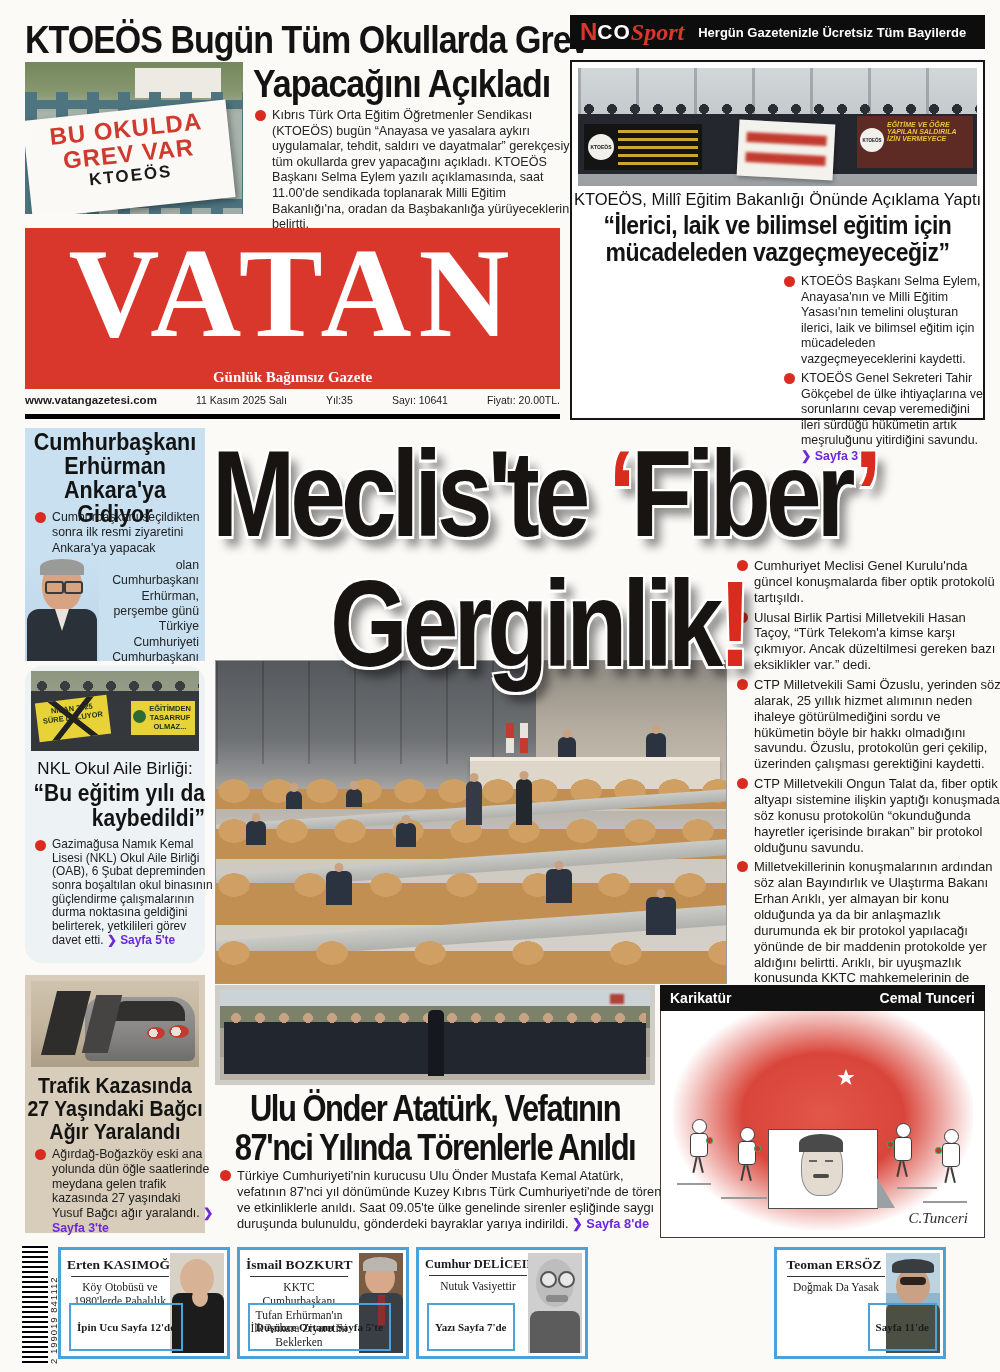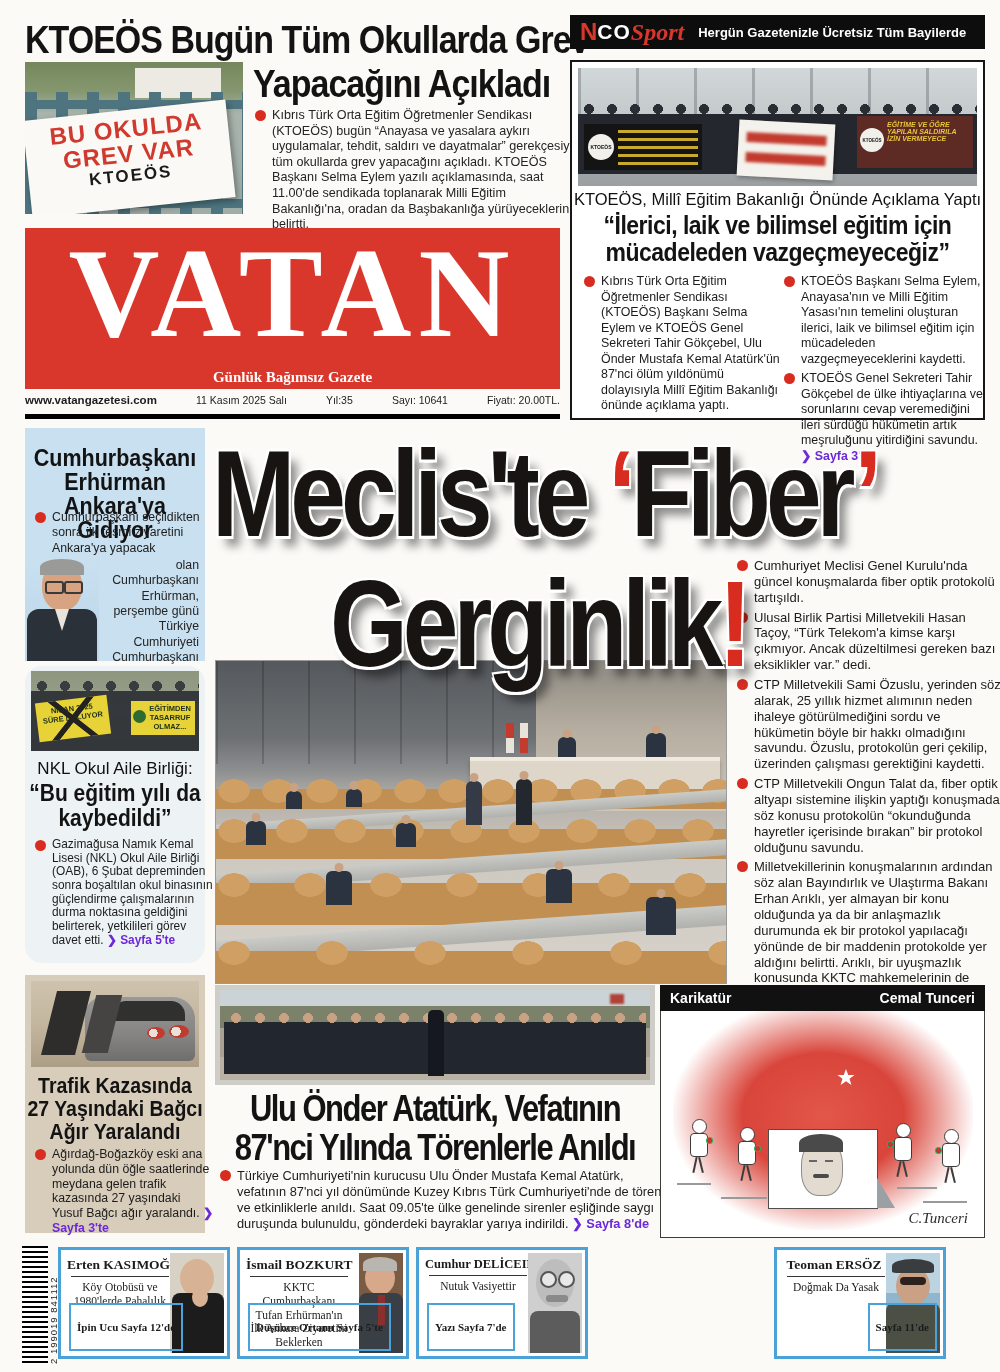--- a/index.html
+++ b/index.html
@@ -158,44 +158,41 @@
         <div class="ban" style="position:static;font-size:7px;font-style:italic;">EĞİTİME VE ÖĞRE</div>
         <div class="ban" style="position:static;font-size:7px;font-style:italic;">YAPILAN SALDIRILA</div>
         <div class="ban" style="position:static;font-size:7px;font-style:italic;">İZİN VERMEYECE</div>
       </div>
     </div>
     <div class="ctr" style="position:absolute;left:0;right:0;top:128px;font-size:16.5px;color:#111;">KTOEÖS, Millî Eğitim Bakanlığı Önünde Açıklama Yaptı</div>
     <div class="ctr" style="position:absolute;left:0;right:0;top:150px;">
       <div class="hl" style="font-size:23px;letter-spacing:-0.5px;transform:scaleY(1.15);transform-origin:50% 0;">“İlerici, laik ve bilimsel eğitim için</div>
       <div class="hl" style="font-size:23px;letter-spacing:-0.5px;transform:scaleY(1.15);transform-origin:50% 0;margin-top:4px;">mücadeleden vazgeçmeyeceğiz”</div>
     </div>
-    <ul class="bullets" style="position:absolute;left:12px;top:212px;width:182px;font-size:12.4px;line-height:1.25;">
-      <li>Kıbrıs Türk Orta Eğitim Öğretmenler Sendikası (KTOEÖS) Başkanı Selma Eylem ve KTOEÖS Genel Sekreteri Tahir Gökçebel, Ulu Önder Mustafa Kemal Atatürk'ün 87'nci ölüm yıldönümü dolayısıyla Millî Eğitim Bakanlığı önünde açıklama yaptı.</li>
-    </ul>
     <ul class="bullets" style="position:absolute;left:212px;top:212px;width:188px;font-size:12.4px;line-height:1.25;">
       <li>KTOEÖS Başkanı Selma Eylem, Anayasa'nın ve Milli Eğitim Yasası'nın temelini oluşturan ilerici, laik ve bilimsel eğitim için mücadeleden vazgeçmeyeceklerini kaydetti.</li>
       <li><span>KTOEÖS Genel Sekreteri Tahir Gökçebel de ülke ihtiyaçlarına ve sorunlarını cevap veremediğini ileri sürdüğü hükümetin artık meşruluğunu yitirdiğini savundu. </span><span class="pref">❯ Sayfa 3'te</span></li>
     </ul>
   </div>
 
   <div class="abs" style="left:25px;top:228px;width:535px;height:161px;background:#d9372b;">
     <div class="serif ctr" style="position:absolute;left:0;right:0;top:-4px;color:#fff;font-weight:700;font-size:126px;letter-spacing:7px;line-height:140px;">VATAN</div>
     <div class="serif ctr" style="position:absolute;left:0;right:0;bottom:3px;color:#fff;font-weight:700;font-size:15px;text-align:center;">Günlük Bağımsız Gazete</div>
   </div>
   <div class="abs" style="left:25px;top:394px;width:535px;display:flex;justify-content:space-between;align-items:baseline;">
     <span style="font-size:11.5px;font-weight:800;">www.vatangazetesi.com</span>
     <span style="font-size:10.5px;">11 Kasım 2025 Salı</span>
     <span style="font-size:10.5px;">Yıl:35</span>
     <span style="font-size:10.5px;">Sayı: 10641</span>
     <span style="font-size:10.5px;">Fiyatı: 20.00TL.</span>
   </div>
   <div class="abs" style="left:25px;top:414px;width:535px;height:5px;background:#000;"></div>
 
   <div class="abs" style="left:25px;top:428px;width:180px;height:233px;background:#c8e0f0;">
-    <div class="ctr" style="padding-top:19px;">
+    <div class="ctr" style="padding-top:3px;">
       <div class="hl" style="font-size:21.5px;transform:scaleY(1.1);transform-origin:50% 0;">Cumhurbaşkanı</div>
       <div class="hl" style="font-size:21.5px;transform:scaleY(1.1);transform-origin:50% 0;margin-top:2px;">Erhürman</div>
       <div class="hl" style="font-size:21.5px;transform:scaleY(1.1);transform-origin:50% 0;margin-top:2px;">Ankara'ya Gidiyor</div>
     </div>
     <ul class="bullets" style="position:absolute;left:10px;top:82px;width:162px;font-size:12.3px;line-height:1.25;">
       <li>Cumhurbaşkanı seçildikten sonra ilk resmi ziyaretini Ankara'ya yapacak</li>
     </ul>
     <div class="photo" style="left:0;bottom:0;width:74px;height:102px;background:linear-gradient(180deg,#c8e0f0 0%,#bdd6e8 100%);">
       <div style="position:absolute;left:17px;top:4px;width:40px;height:48px;border-radius:45% 45% 48% 48%;background:#d7a381;"></div>
       <div style="position:absolute;left:15px;top:0px;width:44px;height:16px;border-radius:50% 50% 0 0;background:#9a9a98;"></div>
@@ -218,21 +215,21 @@
         <div style="position:absolute;inset:0;background:linear-gradient(45deg,rgba(0,0,0,0) 46%,#222 47%,#222 53%,rgba(0,0,0,0) 54%),linear-gradient(-45deg,rgba(0,0,0,0) 46%,#222 47%,#222 53%,rgba(0,0,0,0) 54%);"></div>
       </div>
       <div class="yban" style="right:4px;top:30px;width:64px;height:34px;font-size:7.5px;padding:3px 2px 0 16px;box-sizing:border-box;">
         <div style="position:absolute;left:2px;top:9px;width:13px;height:13px;border-radius:50%;background:#2e6b34;"></div>
         <div>EĞİTİMDEN</div>
         <div>TASARRUF</div>
         <div>OLMAZ...</div>
       </div>
     </div>
     <div class="ctr" style="position:absolute;left:0;right:0;top:93px;font-size:17px;color:#111;">NKL Okul Aile Birliği:</div>
-    <div class="ctr" style="position:absolute;left:0;right:0;top:114px;">
+    <div class="ctr" style="position:absolute;left:0;right:0;top:114px;text-align:right;">
       <div class="hl" style="font-size:21px;transform:scaleY(1.15);transform-origin:50% 0;">“Bu eğitim yılı da</div>
       <div class="hl" style="font-size:21px;transform:scaleY(1.15);transform-origin:50% 0;margin-top:4px;">kaybedildi”</div>
     </div>
     <ul class="bullets" style="position:absolute;left:10px;top:172px;width:162px;font-size:11.9px;line-height:1.15;">
       <li><span>Gazimağusa Namık Kemal Lisesi (NKL) Okul Aile Birliği (OAB), 6 Şubat depreminden sonra boşaltılan okul binasının güçlendirme çalışmalarının durma noktasına geldiğini belirterek, yetkilileri görev davet etti. </span><span class="pref">❯ Sayfa 5'te</span></li>
     </ul>
   </div>
 
   <div class="abs" style="left:25px;top:975px;width:180px;height:258px;background:#d8cdbb;">
     <div class="photo car-photo" style="left:6px;top:6px;width:168px;height:86px;">

